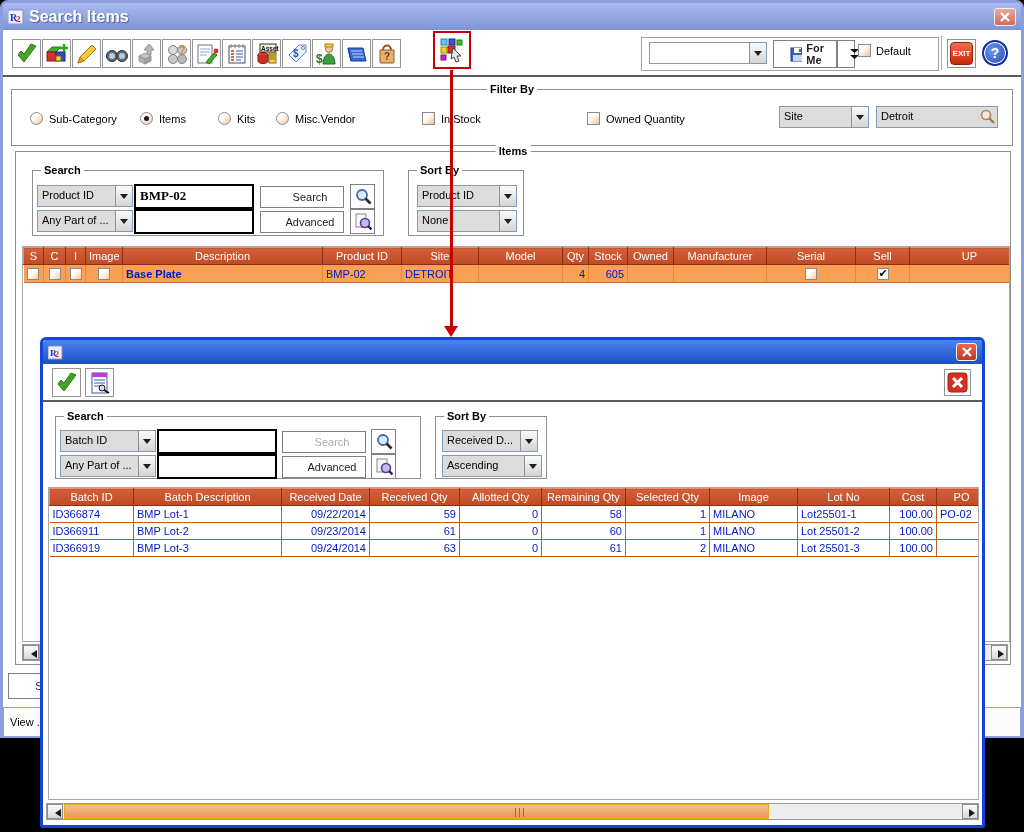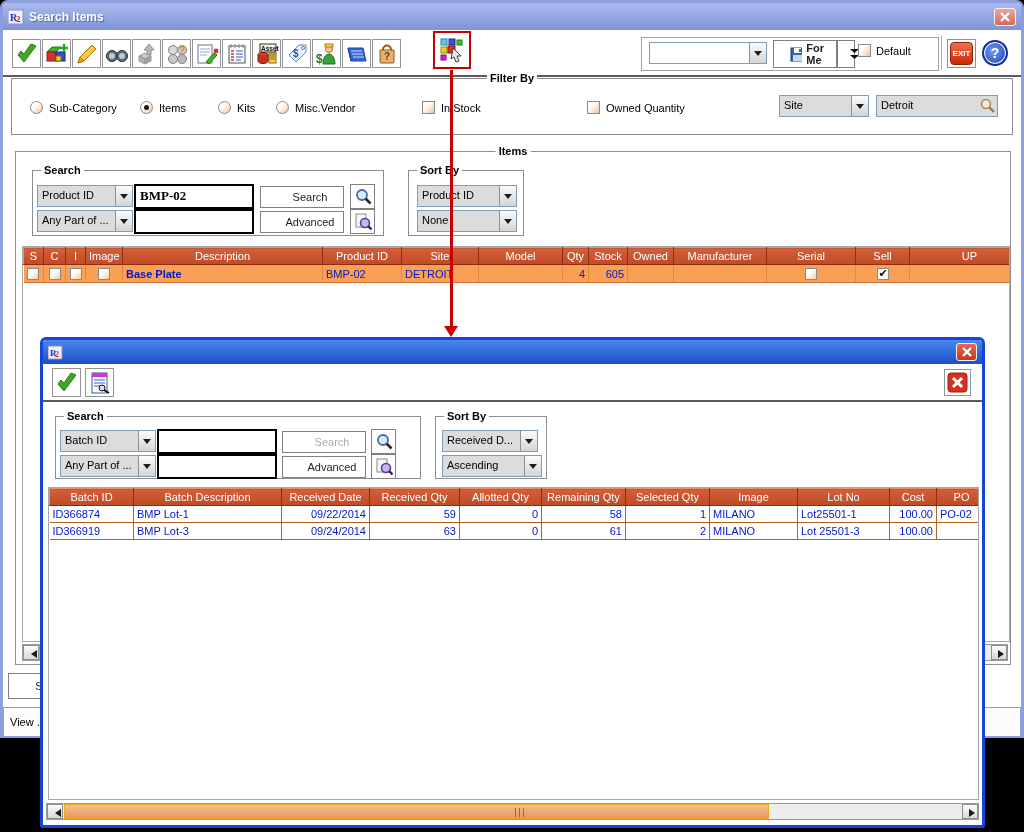--- a/index.html
+++ b/index.html
@@ -8,21 +8,21 @@
   .abs { position:absolute; }
 
   
   .win { position:absolute; background:#fff; }
   .win.main { left:0; top:0; width:1024px; height:738px; border:3px solid #8C9EDC; border-radius:8px 8px 0 0; }
   .win.dlg  { left:40px; top:337px; width:945px; height:491px; border:3px solid #1444D8; border-radius:6px 6px 2px 2px; z-index:5; }
 
   .titlebar { position:absolute; left:0; right:0; top:0; display:flex; align-items:center; gap:5px; padding:0 5px; }
   .titlebar.mt { height:27px; background:linear-gradient(#A9BAEE,#7E94D6); border-radius:5px 5px 0 0; }
   .titlebar.dt { height:24px; background:linear-gradient(#4A86EC,#1B50C8); border-radius:3px 3px 0 0; }
-  .wtitle { color:#fff; font-weight:bold; font-size:12px; text-shadow:1px 1px 1px rgba(0,0,40,.4); white-space:nowrap; }
+  .wtitle { color:#fff; font-weight:bold; font-size:16px; text-shadow:1px 1px 1px rgba(0,0,40,.4); white-space:nowrap; }
   .xbtn { margin-left:auto; border-radius:3px; border:1px solid #F2F2F2; display:flex; align-items:center; justify-content:center; }
   .xbtn.mx { width:22px; height:18px; background:linear-gradient(#ECA89E,#D4685A); }
   .xbtn.dx { width:21px; height:18px; background:linear-gradient(#E86850,#C23826); }
 
   .toolbar { position:absolute; left:0; right:0; background:#fff; border-bottom:2px solid #5A5A5A; }
   .toolbar.mtb { top:27px; height:47px; }
   .toolbar.dtb { top:24px; height:38px; }
   .tbbtn { position:absolute; width:29px; height:29px; border:1px solid #949494; background:#fff; display:flex; align-items:center; justify-content:center; }
   .tbbtn.hl { width:38px; height:38px; border:2px solid #C80000; }
 
@@ -240,21 +240,21 @@
       </span>
       <span class="cbx" style="left:855px;top:14px"></span>
       <span class="lbl" style="left:873px;top:15px">Default</span>
       <span class="abs" style="left:938px;top:6px;width:1px;height:34px;background:#A8A8A8"></span>
       <span class="exitbtn" style="left:944px;top:9px">
           <span class="exitinner">EXIT</span>
         </span>
       <span class="helpbtn" style="left:979px;top:10px">?</span>
     </div>
 
-    <div class="groupbox" style="left:8px;top:75px;width:1002px;height:57px">
+    <div class="groupbox" style="left:8px;top:86px;width:1002px;height:57px">
       <span class="legend ctr">Filter By</span>
 
       <span class="radio" style="left:18px;top:22px"></span>
       <span class="lbl" style="left:37px;top:23px">Sub-Category</span>
 
       <span class="radio sel" style="left:128px;top:22px">
           <span class="dot"></span>
         </span>
       <span class="lbl" style="left:147px;top:23px">Items</span>
 
@@ -528,20 +528,33 @@
                 <td class="a-r">59</td>
                 <td class="a-r">0</td>
                 <td class="a-r">58</td>
                 <td class="a-r">1</td>
                 <td class="a-l">MILANO</td>
                 <td class="a-l">Lot25501-1</td>
                 <td class="a-r">100.00</td>
                 <td class="a-l">PO-02</td>
               </tr>
               <tr>
+                <td class="a-l">ID366911</td>
+                <td class="a-l">BMP Lot-2</td>
+                <td class="a-r">09/23/2014</td>
+                <td class="a-r">61</td>
+                <td class="a-r">0</td>
+                <td class="a-r">60</td>
+                <td class="a-r">1</td>
+                <td class="a-l">MILANO</td>
+                <td class="a-l">Lot 25501-2</td>
+                <td class="a-r">100.00</td>
+                <td class="a-l"></td>
+              </tr>
+              <tr>
                 <td class="a-l">ID366919</td>
                 <td class="a-l">BMP Lot-3</td>
                 <td class="a-r">09/24/2014</td>
                 <td class="a-r">63</td>
                 <td class="a-r">0</td>
                 <td class="a-r">61</td>
                 <td class="a-r">2</td>
                 <td class="a-l">MILANO</td>
                 <td class="a-l">Lot 25501-3</td>
                 <td class="a-r">100.00</td>

